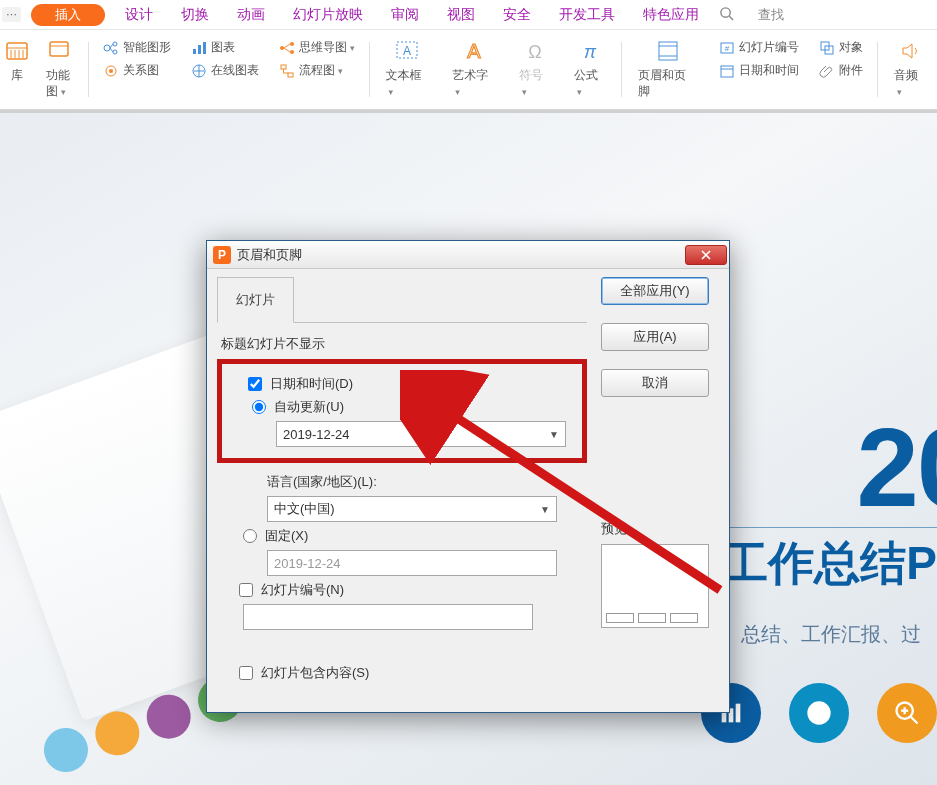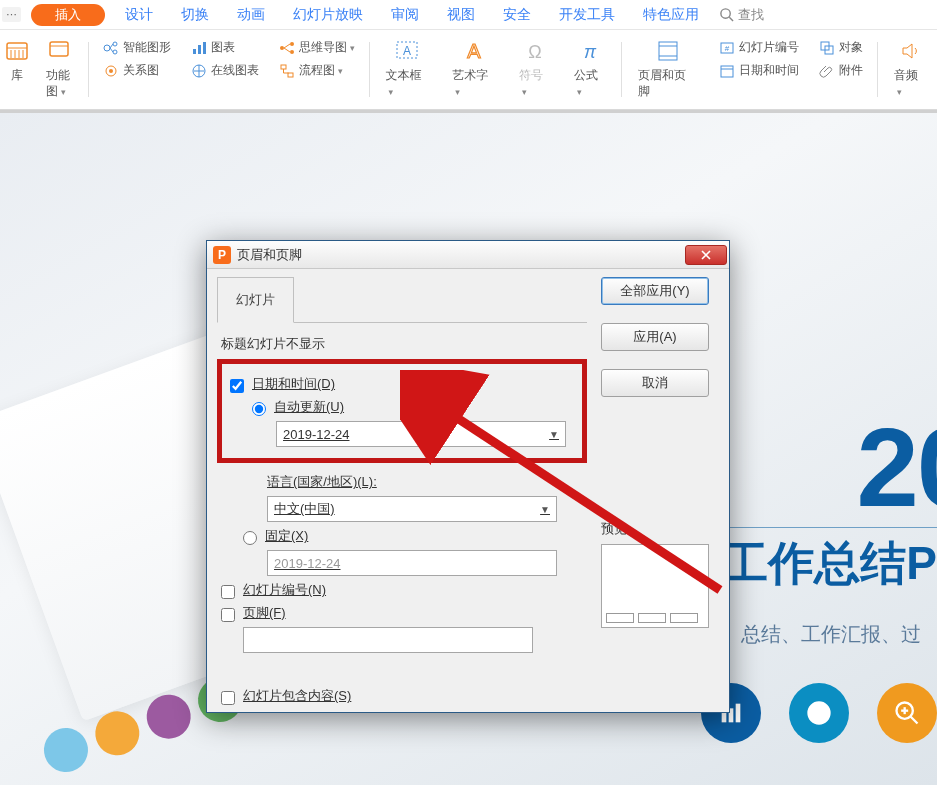--- a/index.html
+++ b/index.html
@@ -39,29 +39,30 @@
   .pill-ghost {
     background: #f2f2f2;
     color: #666;
     border-radius: 2px;
     padding: 1px 4px;
     font-size: 11px;
     margin-right: 10px;
   }
   .menu-item {
     padding: 6px 14px;
-    color: #3b82f6;
+    color: #a21caf;
     cursor: pointer;
     font-size: 14px;
   }
   .menu-search {
     display: flex;
-    align-items: center;
+    align-items: flex-start;
     color: #888;
     margin-left: 6px;
+    gap: 20px;
   }
   .menu-search svg { margin-right: 4px; }
 
   
   .ribbon {
     height: 80px;
     background: #fff;
     border-bottom: 1px solid #d9d9d9;
     display: flex;
     align-items: stretch;
@@ -258,24 +259,23 @@
     font-size:13px;
   }
 
   .red-rect{
     border:5px solid #c01616;
     padding:6px 4px 6px 4px;
     margin-left:0;
   }
 
   .row{
-    display:flex;align-items:flex-end;
-    margin:5px 0 5px 4px;
+    display:flex;align-items:center;
+    margin:5px 0 5px 22px;
     font-size:13px;
-    text-decoration:underline;
   }
   .ind1{margin-left:26px;}
   .ind2{margin-left:50px;}
 
   input[type=checkbox],input[type=radio]{
     width:14px;height:14px;margin-right:8px;
   }
 
   .combo{
     width:290px;height:26px;
@@ -632,24 +632,20 @@
         <span>固定(X)</span>
       </div>
       <div class="row ind2">
         <input class="txtin" readonly="" value="2019-12-24" style="">
       </div>
 
       <div class="row">
         <input type="checkbox" style="">
         <span>幻灯片编号(N)</span>
       </div>
-      <div class="row">
-        <input type="checkbox" style="">
-        <span>页脚(F)</span>
-      </div>
       <div class="row ind1">
         <input class="txtin" value="" style="">
       </div>
 
       <div class="row last-row">
         <input type="checkbox" style="">
         <span>幻灯片包含内容(S)</span>
       </div>
 
     </div>

